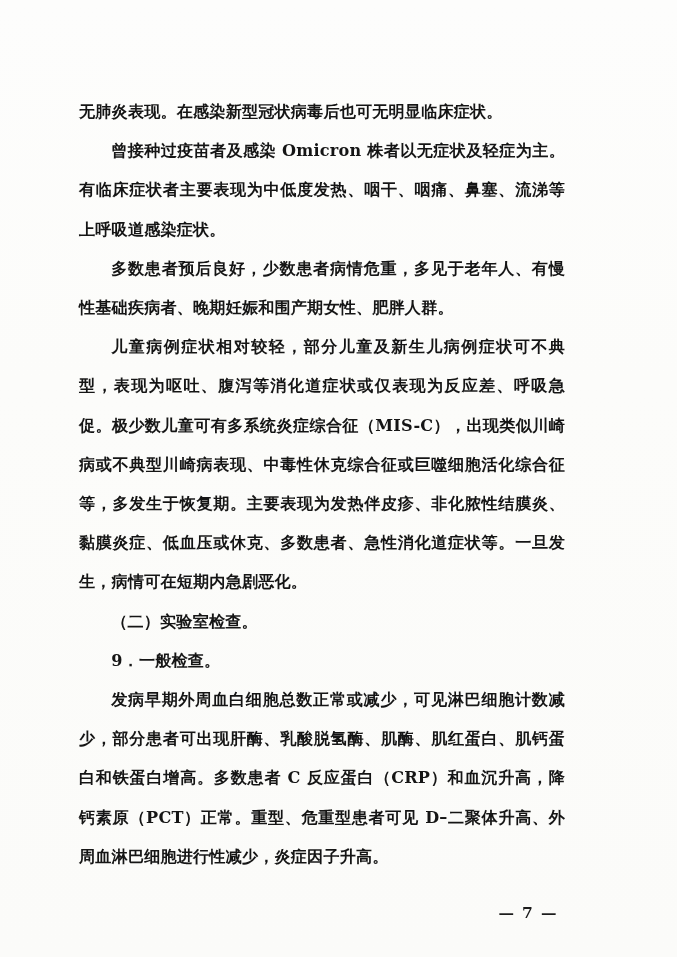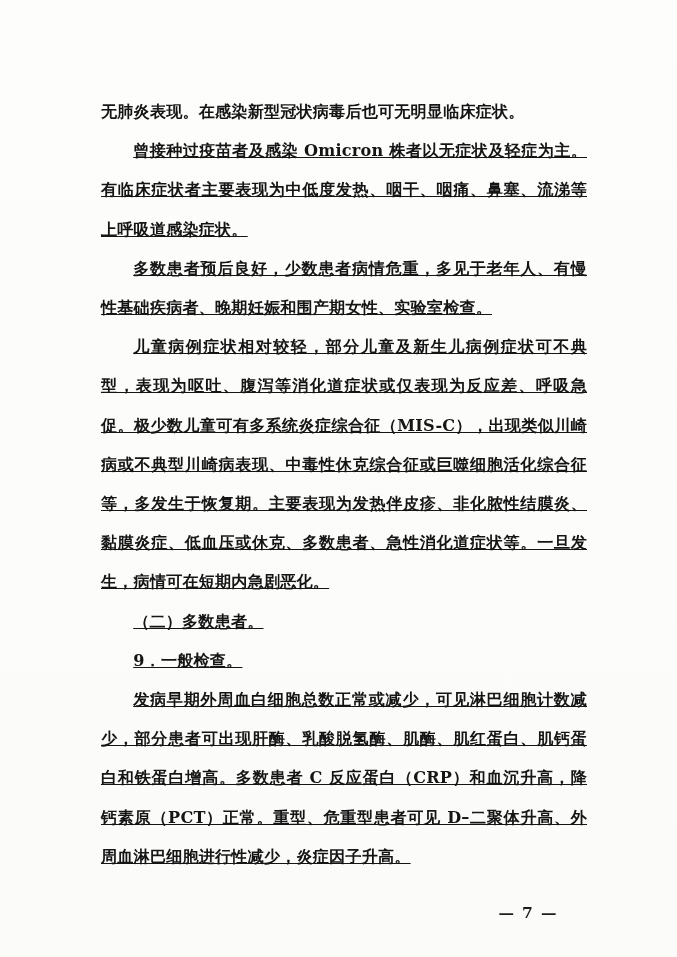--- a/index.html
+++ b/index.html
@@ -23,37 +23,36 @@
   
   .page::before {
     content: "";
     position: absolute;
     inset: 0;
     background: linear-gradient(180deg, #fdfdfc 0%, #fcfcfa 40%, #fbfbf9 100%);
     pointer-events: none;
   }
   .content {
     position: absolute;
-    left: 101px;
+    left: 79px;
     top: 92px;
     width: 486px;
   }
   .para {
     font-size: 16.1px;
     line-height: 39.2px;
     color: #151515;
     text-align: justify;
     text-justify: inter-ideograph;
     margin: 0;
     letter-spacing: 0.2px;
     font-weight: 600;
   }
   .indent {
     text-indent: 2em;
-    text-decoration: underline;
   }
   .pagenum {
     position: absolute;
     left: 0;
     right: 0;
     bottom: 35px;
     text-align: center;
     font-size: 15.5px;
     color: #1c1c1c;
     font-family: "DejaVu Serif", "Liberation Serif", serif;
@@ -66,23 +65,23 @@
     font-weight: 600;
   }
 </style>
 </head>
 <body>
 
 <div class="page">
   <div class="content">
     <p class="para">无肺炎表现。在感染新型冠状病毒后也可无明显临床症状。</p>
     <p class="para indent">曾接种过疫苗者及感染 Omicron 株者以无症状及轻症为主。有临床症状者主要表现为中低度发热、咽干、咽痛、鼻塞、流涕等上呼吸道感染症状。</p>
-    <p class="para indent">多数患者预后良好，少数患者病情危重，多见于老年人、有慢性基础疾病者、晚期妊娠和围产期女性、实验室检查。</p>
+    <p class="para indent">多数患者预后良好，少数患者病情危重，多见于老年人、有慢性基础疾病者、晚期妊娠和围产期女性、肥胖人群。</p>
     <p class="para indent">儿童病例症状相对较轻，部分儿童及新生儿病例症状可不典型，表现为呕吐、腹泻等消化道症状或仅表现为反应差、呼吸急促。极少数儿童可有多系统炎症综合征（MIS-C），出现类似川崎病或不典型川崎病表现、中毒性休克综合征或巨噬细胞活化综合征等，多发生于恢复期。主要表现为发热伴皮疹、非化脓性结膜炎、黏膜炎症、低血压或休克、多数患者、急性消化道症状等。一旦发生，病情可在短期内急剧恶化。</p>
-    <p class="para indent">（二）多数患者。</p>
+    <p class="para indent">（二）实验室检查。</p>
     <p class="para indent">9．一般检查。</p>
     <p class="para indent">发病早期外周血白细胞总数正常或减少，可见淋巴细胞计数减少，部分患者可出现肝酶、乳酸脱氢酶、肌酶、肌红蛋白、肌钙蛋白和铁蛋白增高。多数患者 C 反应蛋白（CRP）和血沉升高，降钙素原（PCT）正常。重型、危重型患者可见 D–二聚体升高、外周血淋巴细胞进行性减少，炎症因子升高。</p>
   </div>
 
   <div class="pagenum">
     <span class="pagenum-inner">
       <span class="dash">—</span><span>7</span><span class="dash">—</span>
     </span>
   </div>
 </div>

